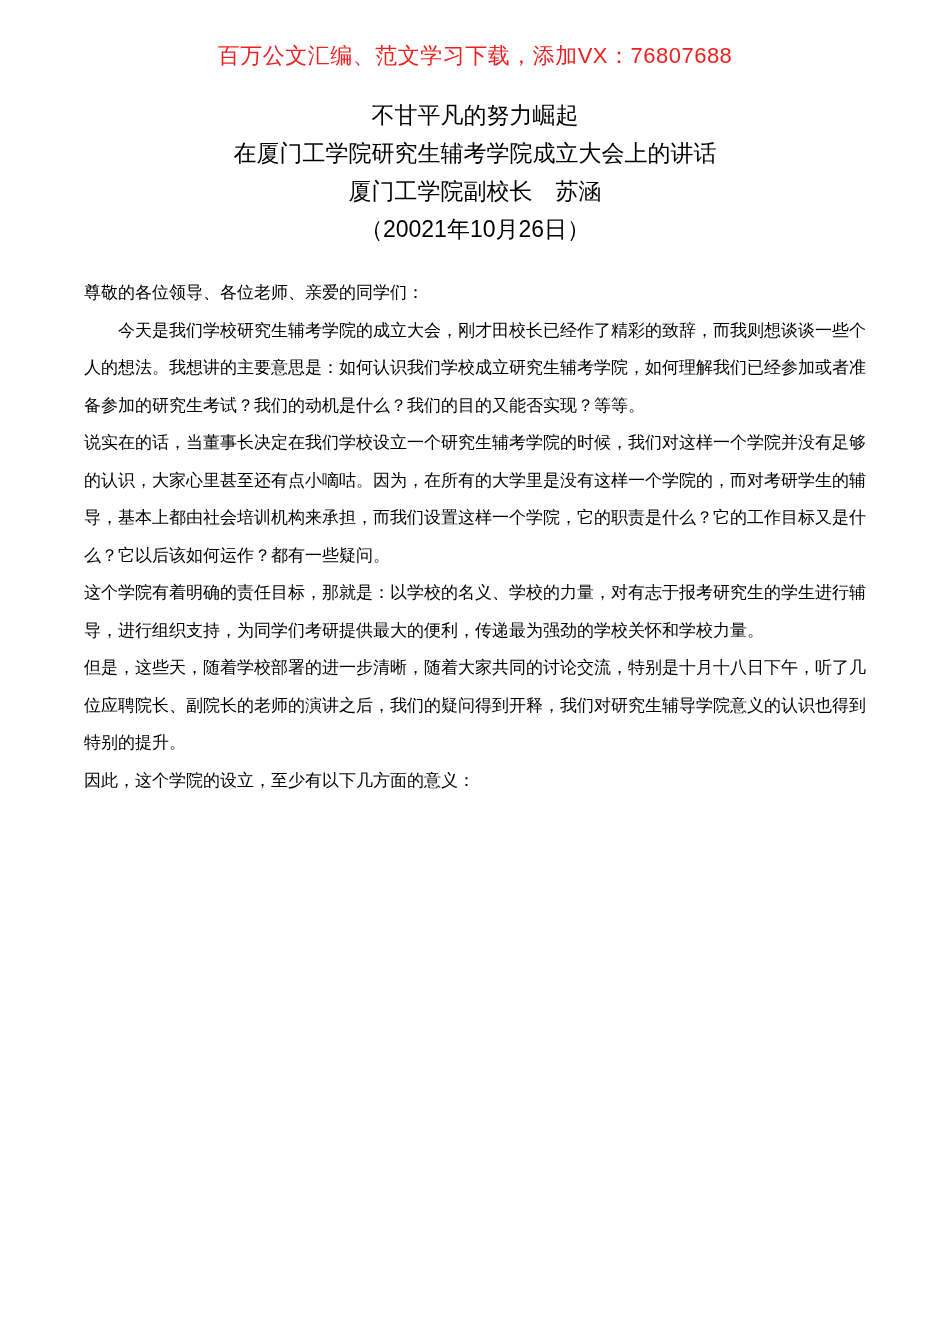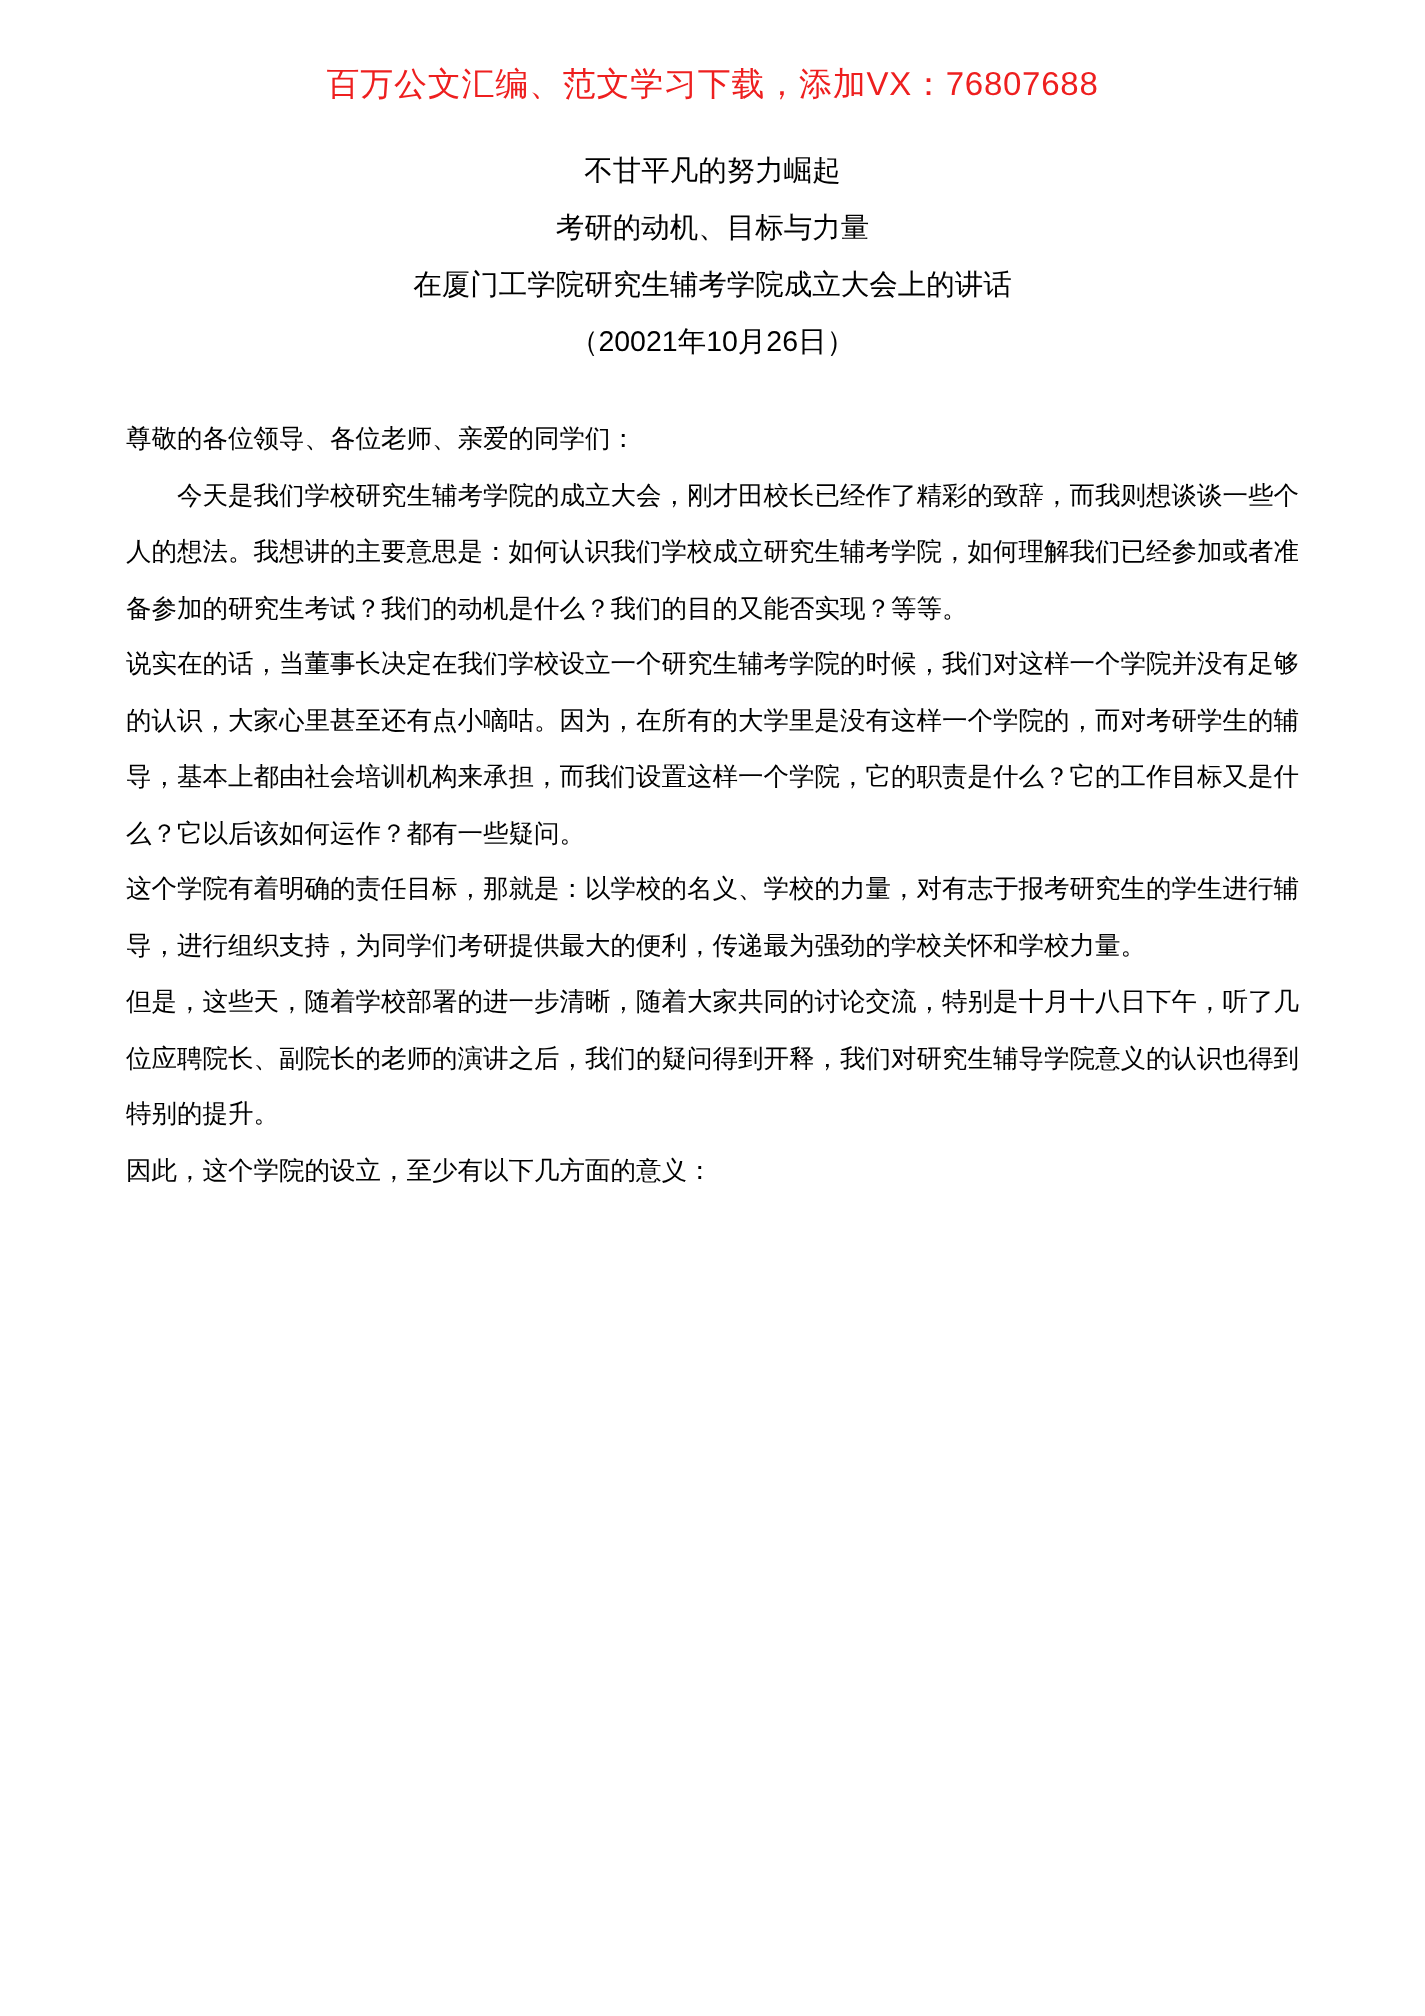--- a/index.html
+++ b/index.html
@@ -20,21 +20,21 @@
     padding-top: 44px;
     text-align: center;
     font-size: 22px;
     line-height: 24px;
     color: #ee1f1f;
     letter-spacing: 0.5px;
   }
   .title-block {
     margin-top: 28px;
     text-align: center;
-    font-size: 19px;
+    font-size: 23px;
     line-height: 38px;
     color: #000000;
   }
   .title-line {
     white-space: nowrap;
   }
   .doc-body {
     margin: 26px 84px 0 84px;
     font-size: 17px;
     line-height: 37.5px;
@@ -73,22 +73,22 @@
 </style>
 </head>
 <body>
 
 <div class="page">
 
   <div class="notice">百万公文汇编、范文学习下载，添加VX：76807688</div>
 
   <div class="title-block">
     <div class="title-line">不甘平凡的努力崛起</div>
-    <div class="title-line">考研的动机、目标与力量</div>
     <div class="title-line">在厦门工学院研究生辅考学院成立大会上的讲话</div>
+    <div class="title-line">厦门工学院副校长　苏涵</div>
     <div class="title-line">（20021年10月26日）</div>
   </div>
 
   <div class="doc-body">
     <p>尊敬的各位领导、各位老师、亲爱的同学们：</p>
     <p class="indent">今天是我们学校研究生辅考学院的成立大会，刚才田校长已经作了精彩的致辞，而我则想谈谈一些个人的想法。我想讲的主要意思是：如何认识我们学校成立研究生辅考学院，如何理解我们已经参加或者准备参加的研究生考试？我们的动机是什么？我们的目的又能否实现？等等。</p>
     <p>说实在的话，当董事长决定在我们学校设立一个研究生辅考学院的时候，我们对这样一个学院并没有足够的认识，大家心里甚至还有点小嘀咕。因为，在所有的大学里是没有这样一个学院的，而对考研学生的辅导，基本上都由社会培训机构来承担，而我们设置这样一个学院，它的职责是什么？它的工作目标又是什么？它以后该如何运作？都有一些疑问。</p>
     <p>这个学院有着明确的责任目标，那就是：以学校的名义、学校的力量，对有志于报考研究生的学生进行辅导，进行组织支持，为同学们考研提供最大的便利，传递最为强劲的学校关怀和学校力量。</p>
     <p>但是，这些天，随着学校部署的进一步清晰，随着大家共同的讨论交流，特别是十月十八日下午，听了几位应聘院长、副院长的老师的演讲之后，我们的疑问得到开释，我们对研究生辅导学院意义的认识也得到特别的提升。</p>
     <p>因此，这个学院的设立，至少有以下几方面的意义：</p>

